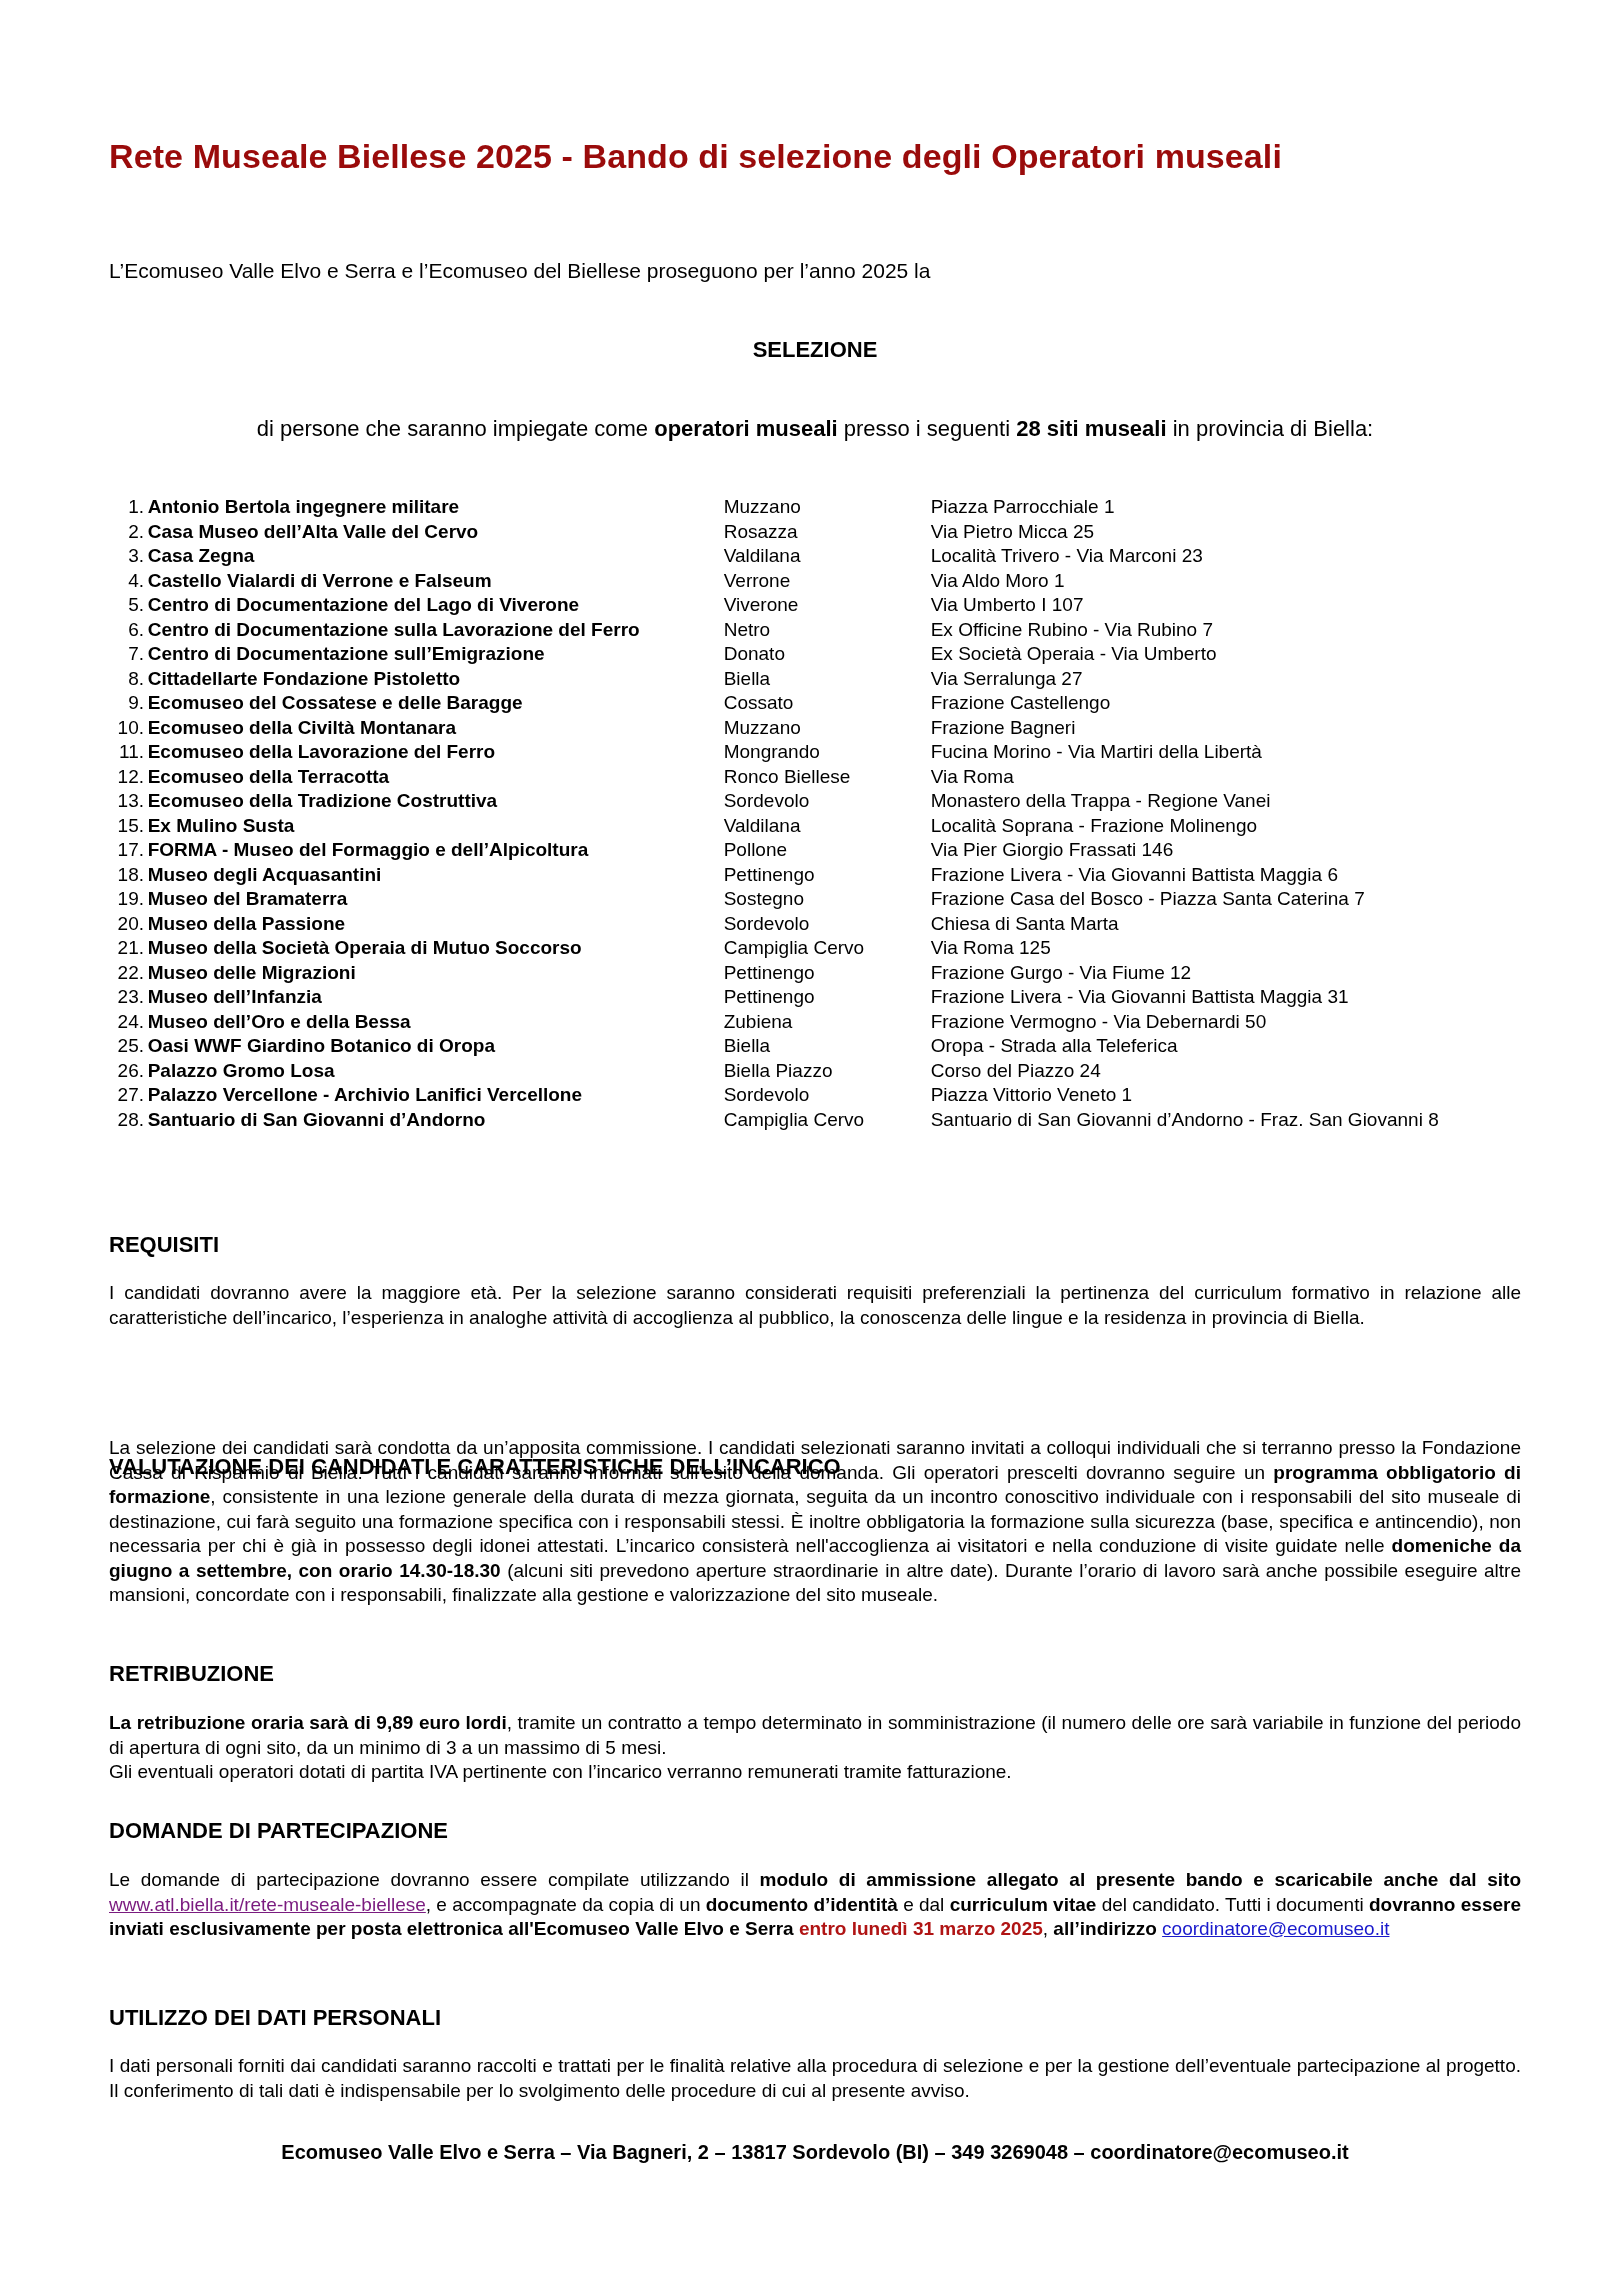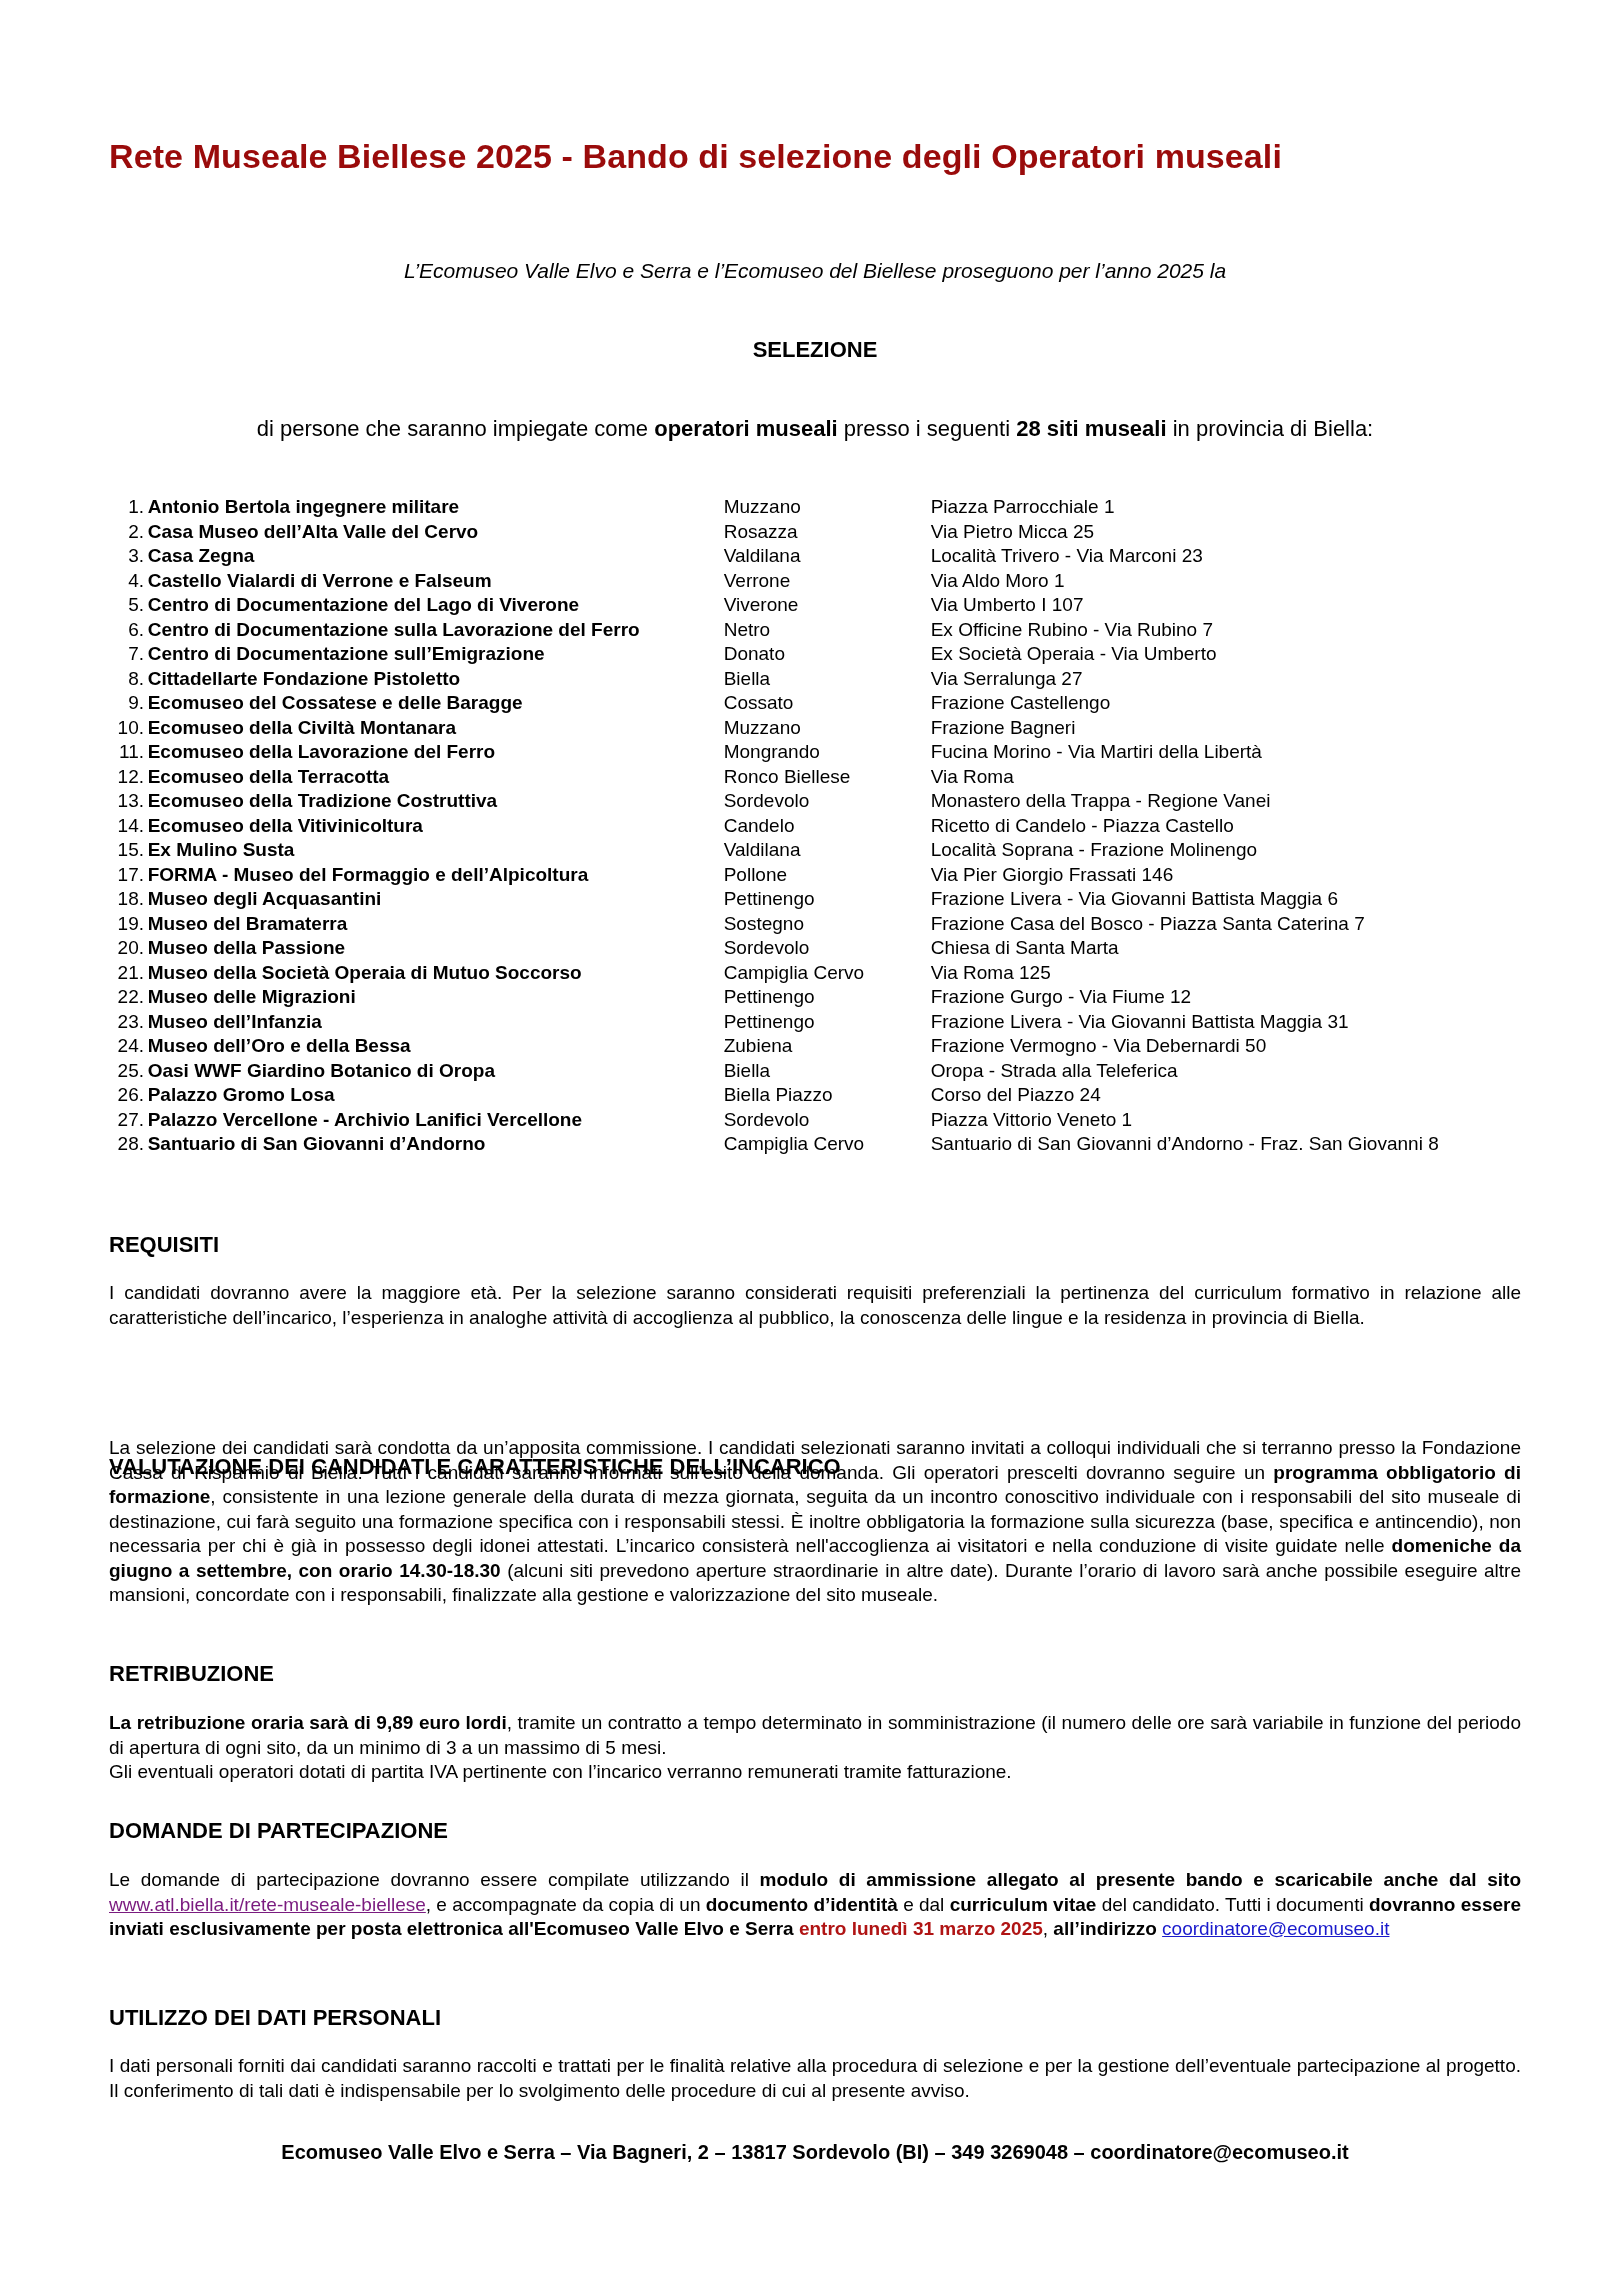--- a/index.html
+++ b/index.html
@@ -8,21 +8,21 @@
     font-family: "Liberation Sans", sans-serif; color: #000;
   }
   .page { position: absolute; left: 109px; top: 0; width: 1412px; }
   .title {
     position: absolute; left: 0; width: 1412px; top: 137px;
     text-align: left; font-weight: bold; font-size: 34px; color: #9a0b0b;
     letter-spacing: 0.1px;
   }
   .intro {
     position: absolute; left: 0; width: 1412px; top: 259px;
-    text-align: center; font-size: 21px; font-style: italic;
+    text-align: left; font-size: 21px;
   }
   .selezione {
     position: absolute; left: 0; width: 1412px; top: 337px;
     text-align: center; font-weight: bold; font-size: 22px;
   }
   .lead {
     position: absolute; left: 0; width: 1412px; top: 416px;
     text-align: center; font-size: 22px;
   }
   .sites { position: absolute; left: 0; top: 495px; width: 1412px; }
@@ -134,26 +134,20 @@
         <span class="site-town">Ronco Biellese</span>
         <span class="site-addr">Via Roma</span>
       </div>
       <div class="site-row">
         <span class="site-num">13.</span>
         <span class="site-name">Ecomuseo della Tradizione Costruttiva</span>
         <span class="site-town">Sordevolo</span>
         <span class="site-addr">Monastero della Trappa - Regione Vanei</span>
       </div>
       <div class="site-row">
-        <span class="site-num">14.</span>
-        <span class="site-name">Ecomuseo della Vitivinicoltura</span>
-        <span class="site-town">Candelo</span>
-        <span class="site-addr">Ricetto di Candelo - Piazza Castello</span>
-      </div>
-      <div class="site-row">
         <span class="site-num">15.</span>
         <span class="site-name">Ex Mulino Susta</span>
         <span class="site-town">Valdilana</span>
         <span class="site-addr">Località Soprana - Frazione Molinengo</span>
       </div>
       <div class="site-row">
         <span class="site-num">17.</span>
         <span class="site-name">FORMA - Museo del Formaggio e dell’Alpicoltura</span>
         <span class="site-town">Pollone</span>
         <span class="site-addr">Via Pier Giorgio Frassati 146</span>

